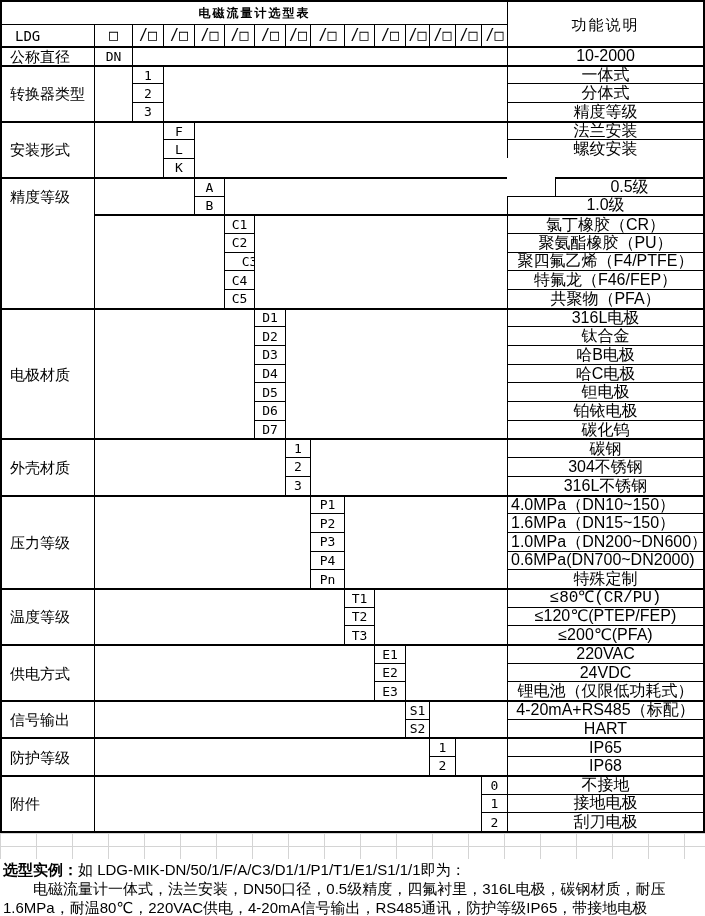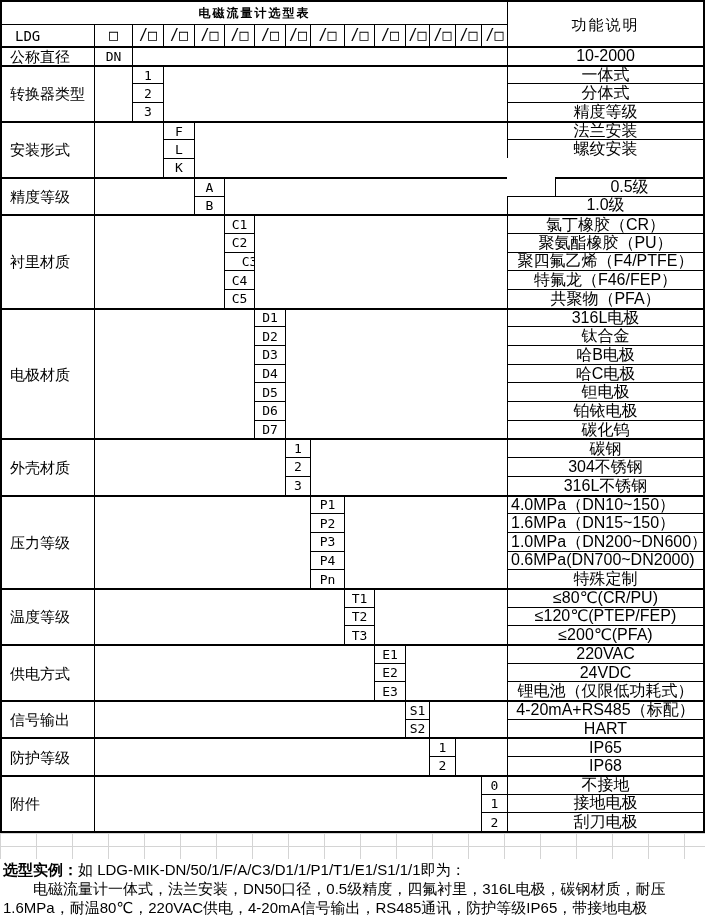--- a/index.html
+++ b/index.html
@@ -87,21 +87,20 @@
       <div class="c code" style="grid-area: 8 / 4 / 9 / 5;">L</div>
       <div class="c desc" style="grid-area: 8 / 16 / 9 / 17;">螺纹安装</div>
       <div class="c code" style="grid-area: 9 / 4 / 10 / 5;">K</div>
       <div class="c label thick no-l" style="grid-area: 10 / 1 / 12 / 2;">精度等级</div>
       <div class="c empty thick" style="grid-area: 10 / 2 / 12 / 5;"></div>
       <div class="c empty thick" style="grid-area: 10 / 6 / 12 / 16;"></div>
       <div class="c code thick" style="grid-area: 10 / 5 / 11 / 6;">A</div>
       <div class="c desc thick" style="grid-area: 10 / 16 / 11 / 17; margin-left: 48px;">0.5级</div>
       <div class="c code" style="grid-area: 11 / 5 / 12 / 6;">B</div>
       <div class="c desc" style="grid-area: 11 / 16 / 12 / 17;">1.0级</div>
-      <div class="c label thick no-l" style="grid-area: 12 / 1 / 17 / 2;">衬里材质</div>
       <div class="c empty thick" style="grid-area: 12 / 2 / 17 / 6;"></div>
       <div class="c empty thick" style="grid-area: 12 / 7 / 17 / 16;"></div>
       <div class="c code thick" style="grid-area: 12 / 6 / 13 / 7;">C1</div>
       <div class="c desc thick" style="grid-area: 12 / 16 / 13 / 17;">氯丁橡胶（CR）</div>
       <div class="c code" style="grid-area: 13 / 6 / 14 / 7;">C2</div>
       <div class="c desc" style="grid-area: 13 / 16 / 14 / 17;">聚氨酯橡胶（PU）</div>
       <div class="c code" style="grid-area: 14 / 6 / 15 / 7; padding-left: 20px;">C3</div>
       <div class="c desc" style="grid-area: 14 / 16 / 15 / 17;">聚四氟乙烯（F4/PTFE）</div>
       <div class="c code" style="grid-area: 15 / 6 / 16 / 7;">C4</div>
       <div class="c desc" style="grid-area: 15 / 16 / 16 / 17;">特氟龙（F46/FEP）</div>
@@ -143,21 +142,21 @@
       <div class="c code" style="grid-area: 29 / 9 / 30 / 10;">P3</div>
       <div class="c desc left" style="grid-area: 29 / 16 / 30 / 17;">1.0MPa（DN200~DN600）</div>
       <div class="c code" style="grid-area: 30 / 9 / 31 / 10;">P4</div>
       <div class="c desc left" style="grid-area: 30 / 16 / 31 / 17;">0.6MPa(DN700~DN2000)</div>
       <div class="c code" style="grid-area: 31 / 9 / 32 / 10;">Pn</div>
       <div class="c desc" style="grid-area: 31 / 16 / 32 / 17;">特殊定制</div>
       <div class="c label thick no-l" style="grid-area: 32 / 1 / 35 / 2;">温度等级</div>
       <div class="c empty thick" style="grid-area: 32 / 2 / 35 / 10;"></div>
       <div class="c empty thick" style="grid-area: 32 / 11 / 35 / 16;"></div>
       <div class="c code thick" style="grid-area: 32 / 10 / 33 / 11;">T1</div>
-      <div class="c desc thick" style="grid-area: 32 / 16 / 33 / 17;">≤80℃(CR/PU)</div>
+      <div class="c desc thick" style="grid-area: 32 / 16 / 33 / 17; font-family: Liberation Mono, monospace;">≤80℃(CR/PU)</div>
       <div class="c code" style="grid-area: 33 / 10 / 34 / 11;">T2</div>
       <div class="c desc" style="grid-area: 33 / 16 / 34 / 17;">≤120℃(PTEP/FEP)</div>
       <div class="c code" style="grid-area: 34 / 10 / 35 / 11;">T3</div>
       <div class="c desc" style="grid-area: 34 / 16 / 35 / 17;">≤200℃(PFA)</div>
       <div class="c label thick no-l" style="grid-area: 35 / 1 / 38 / 2;">供电方式</div>
       <div class="c empty thick" style="grid-area: 35 / 2 / 38 / 11;"></div>
       <div class="c empty thick" style="grid-area: 35 / 12 / 38 / 16;"></div>
       <div class="c code thick" style="grid-area: 35 / 11 / 36 / 12;">E1</div>
       <div class="c desc thick" style="grid-area: 35 / 16 / 36 / 17;">220VAC</div>
       <div class="c code" style="grid-area: 36 / 11 / 37 / 12;">E2</div>

